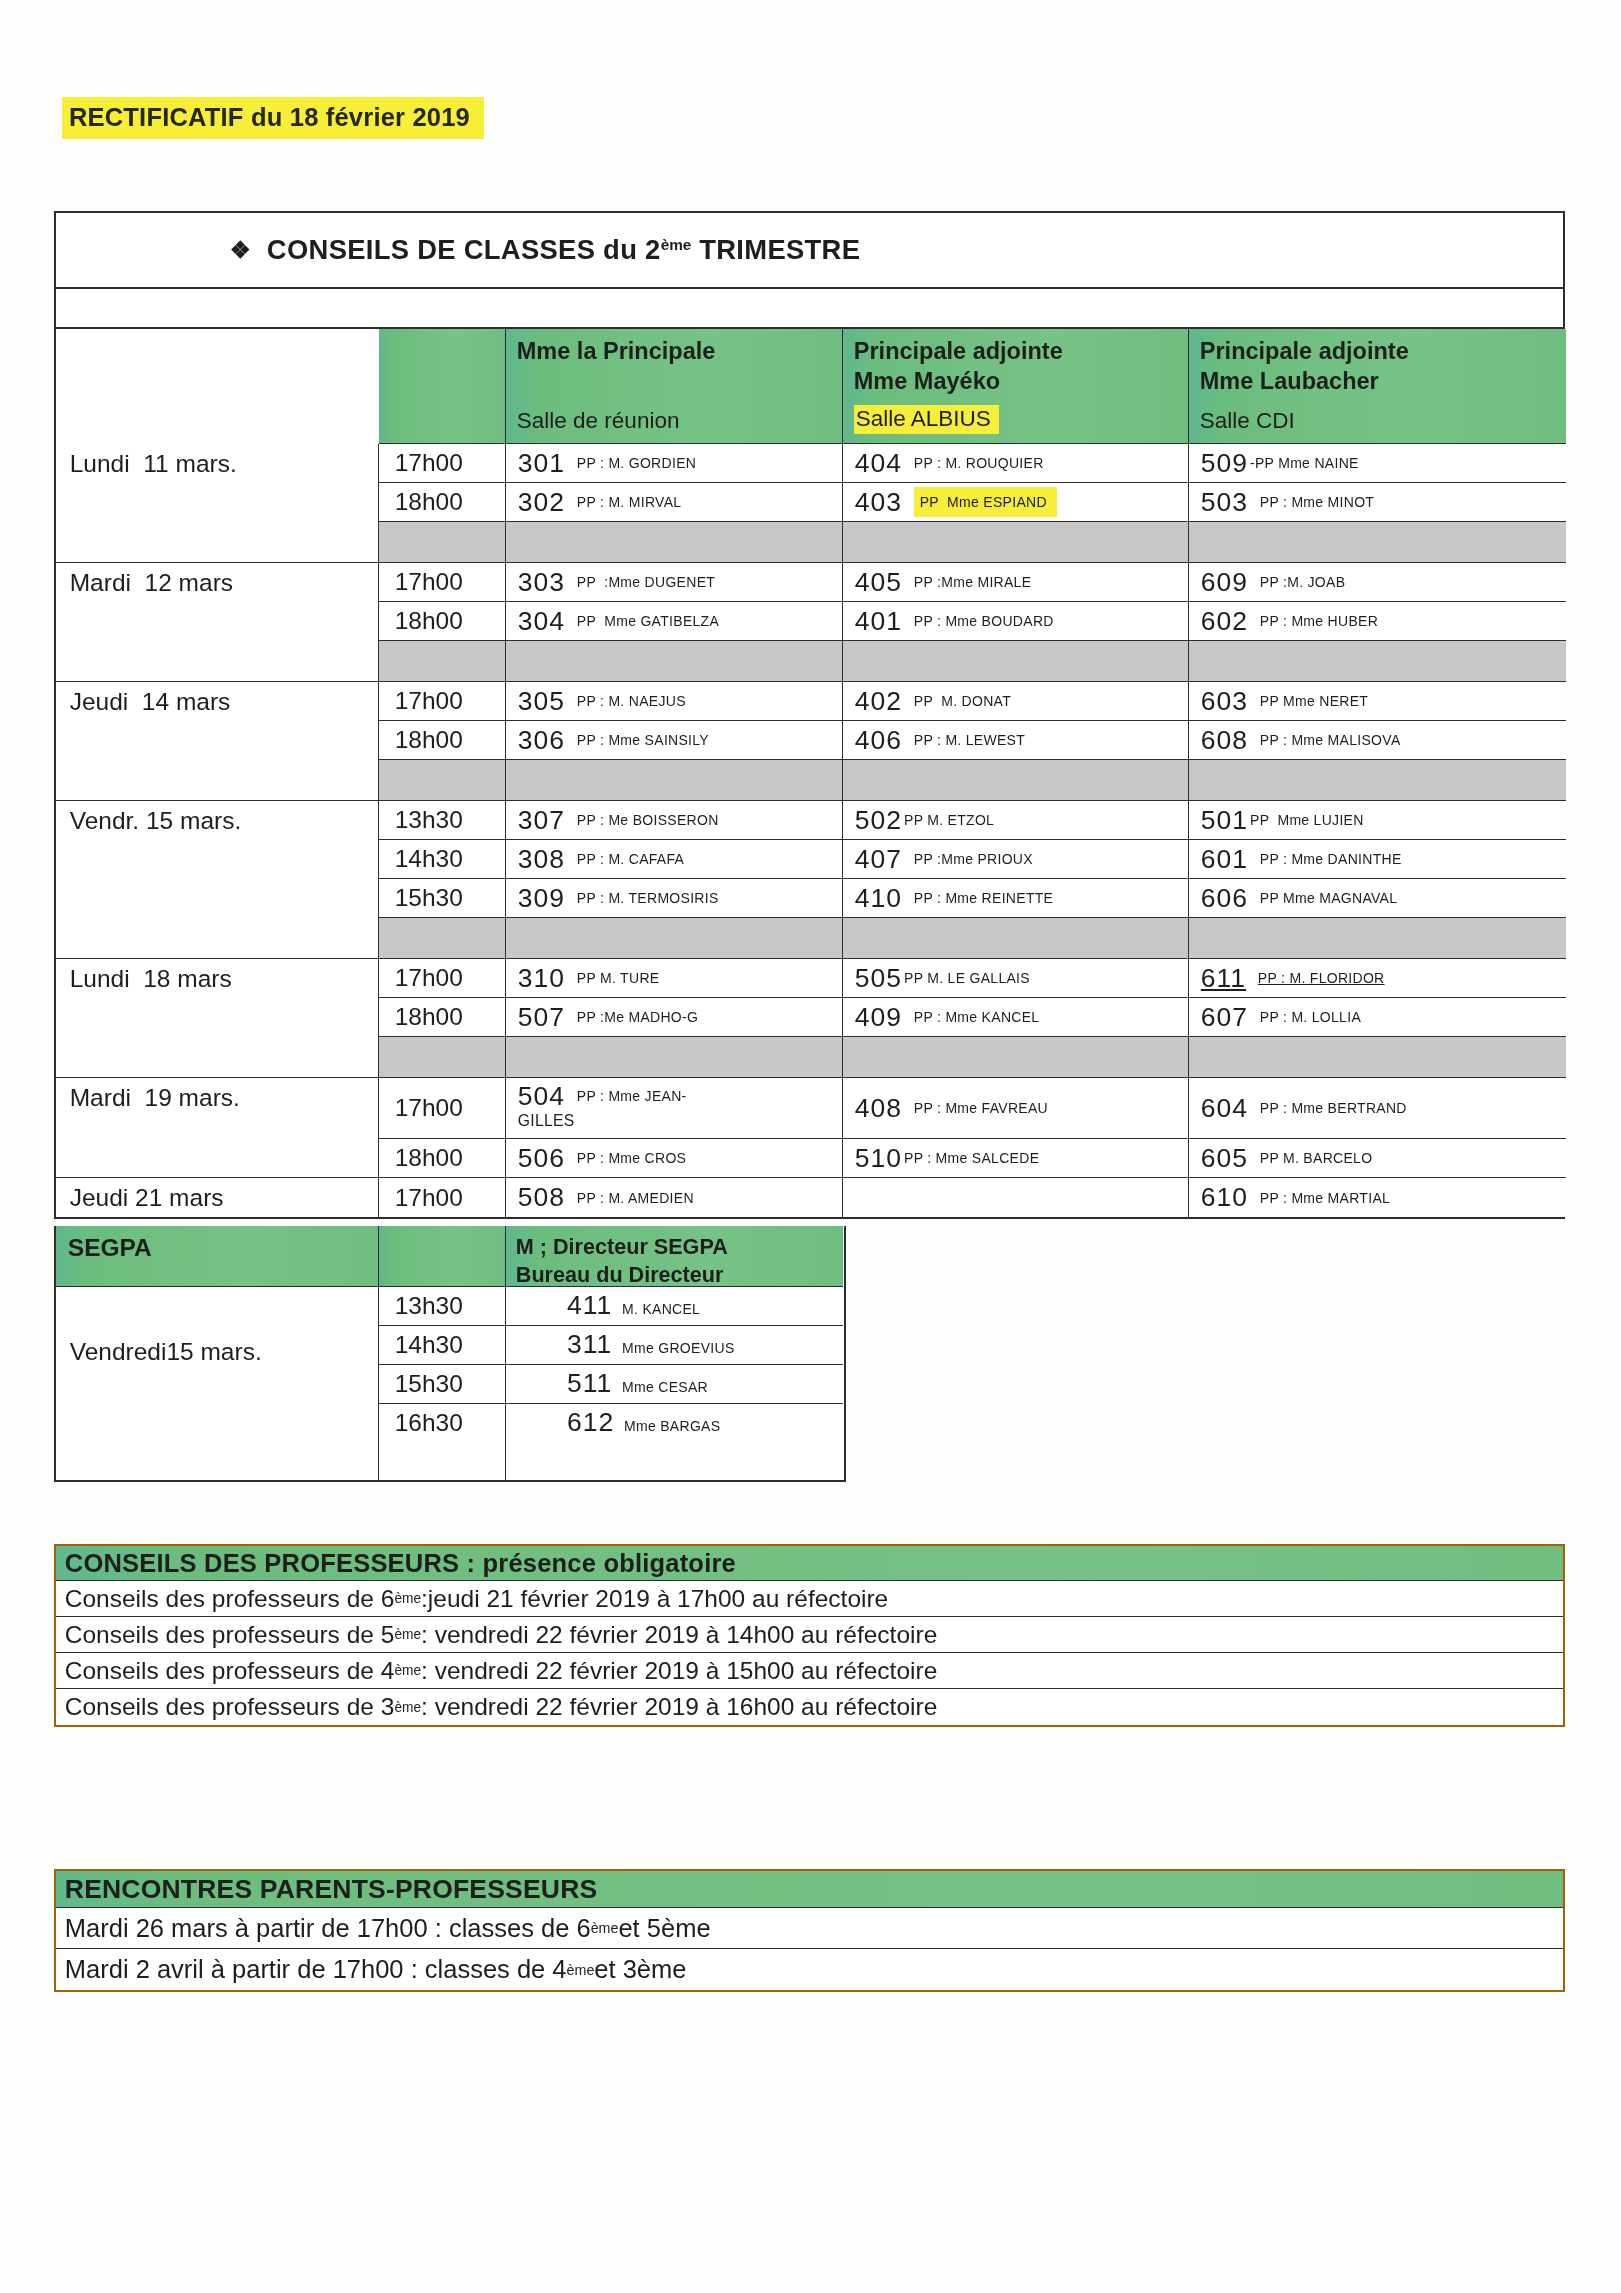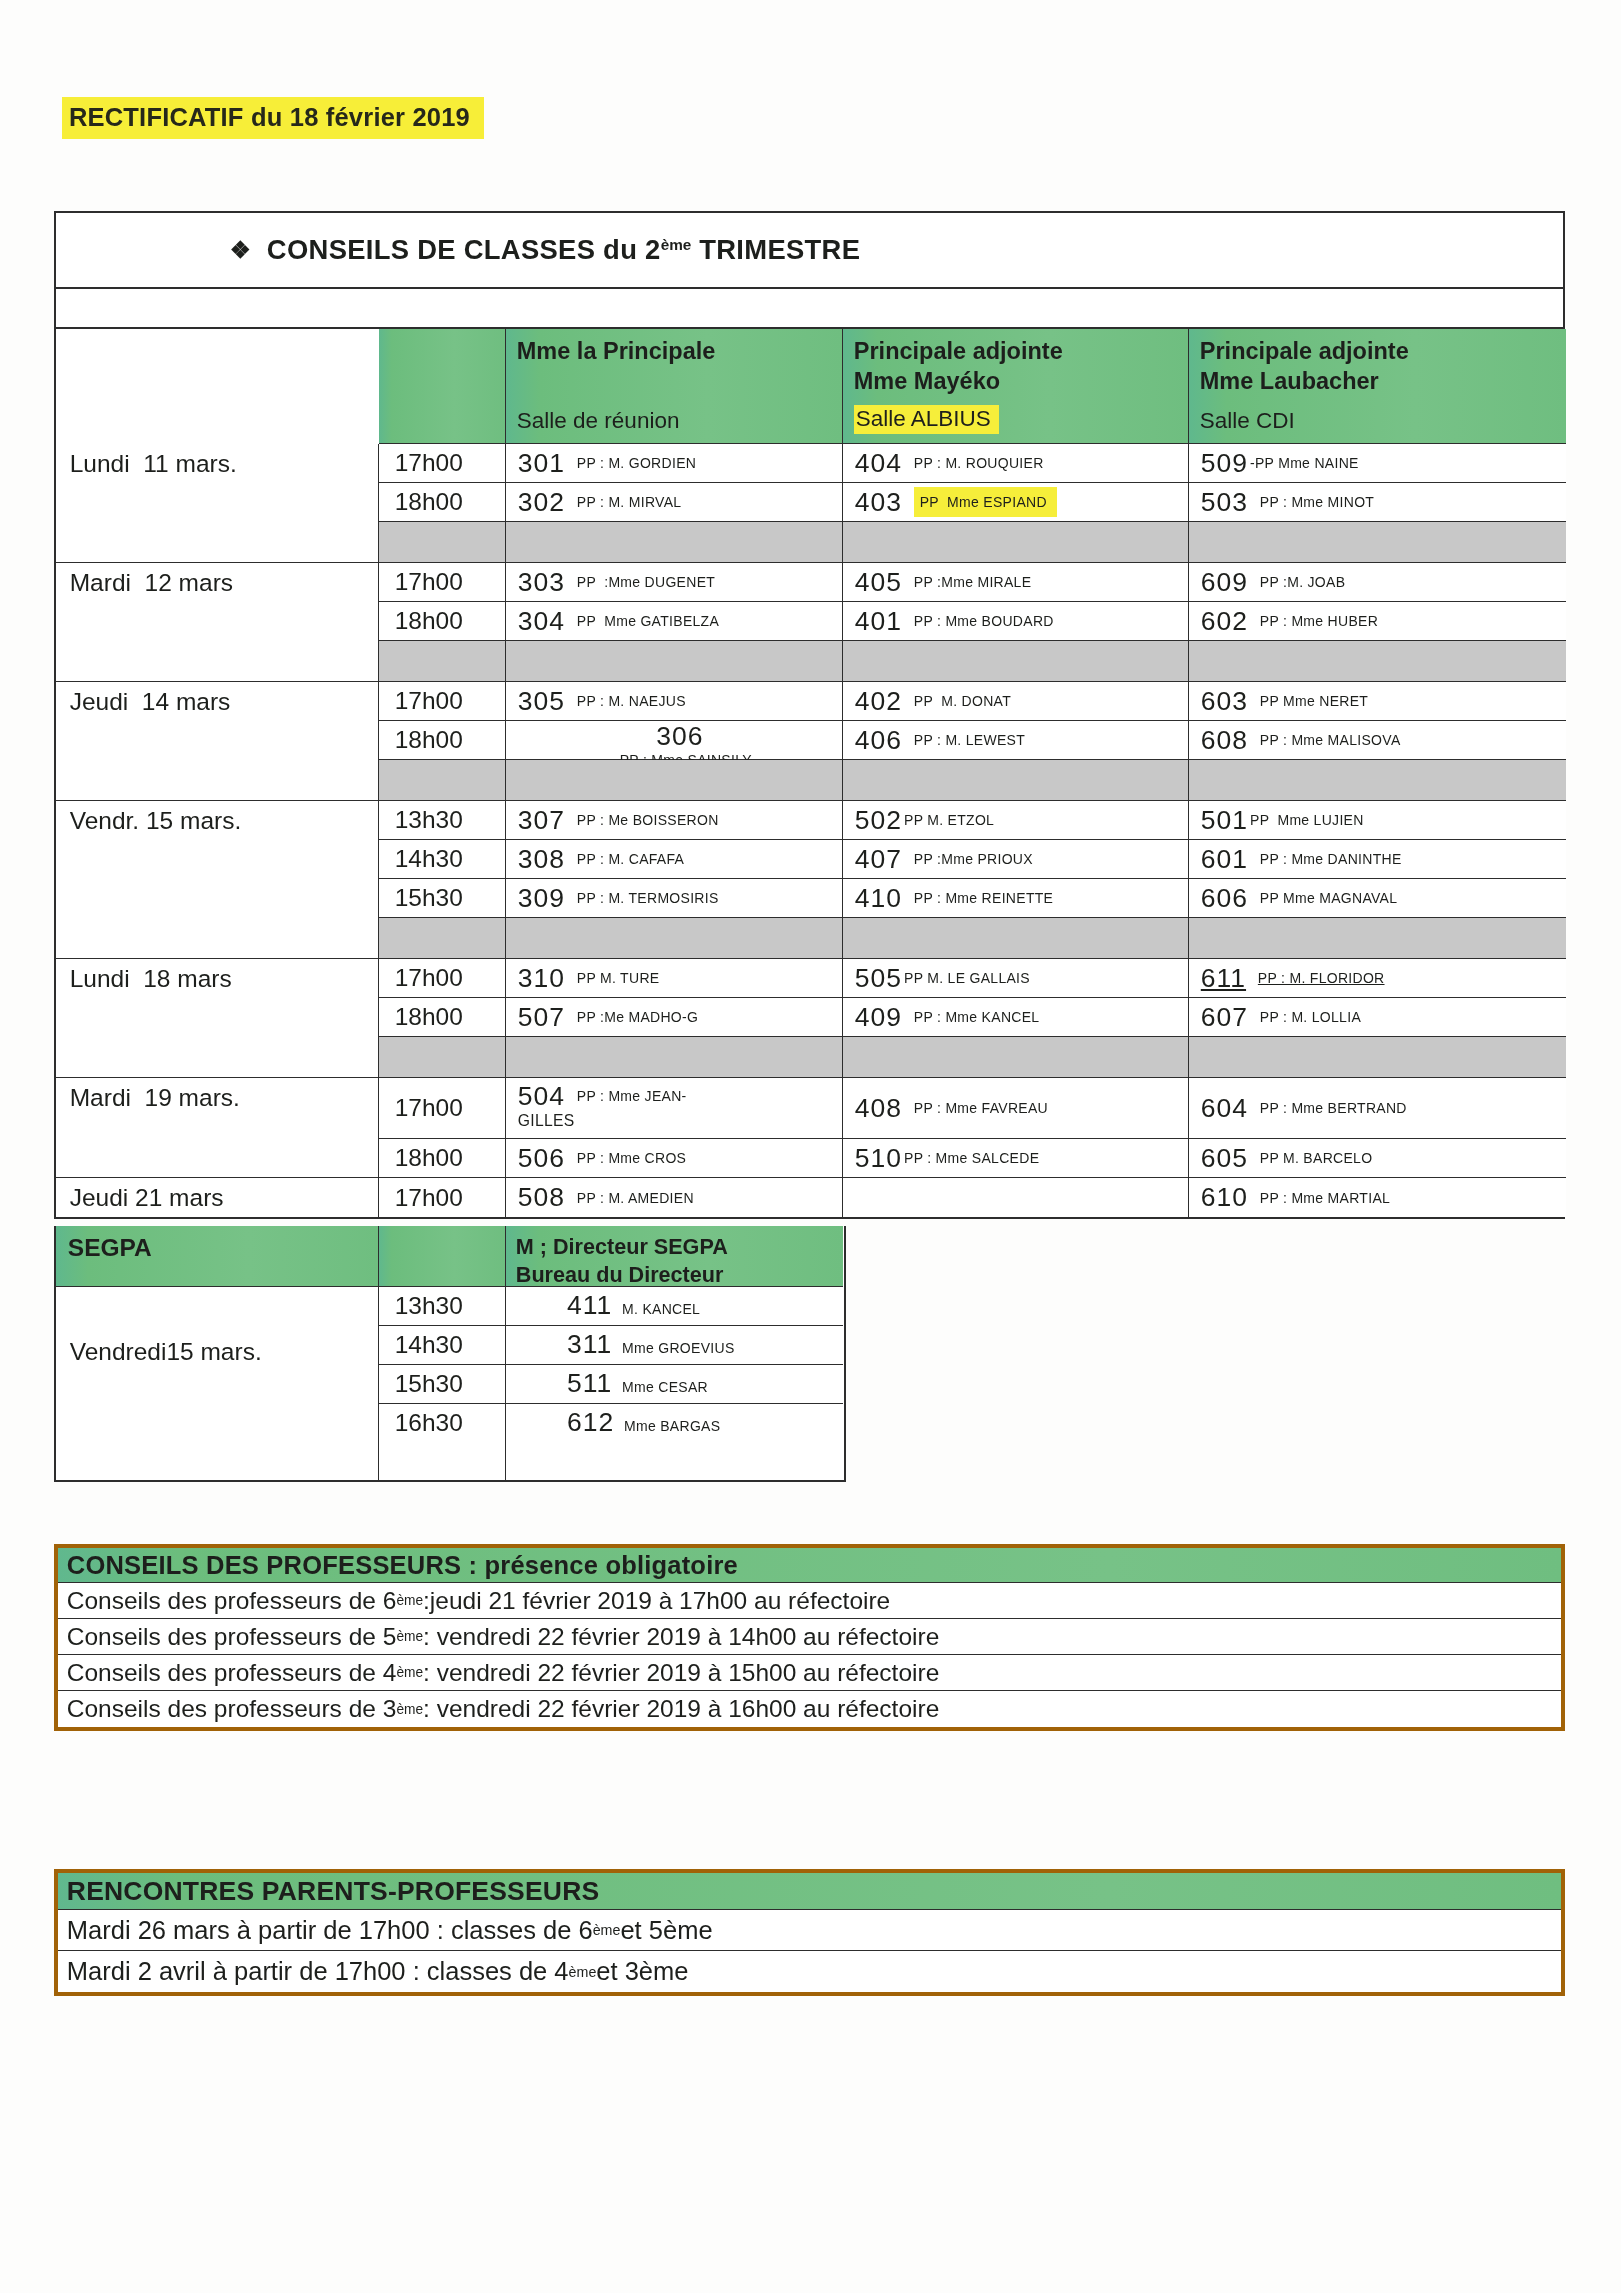--- a/index.html
+++ b/index.html
@@ -49,21 +49,21 @@
   .segpa-grid{display:grid;grid-template-columns:323px 127px 337px;}
   .seg-label{font-weight:bold;font-size:24.5px;padding:7.8px 0 0 11.8px;}
   .seg-dir{padding:6.9px 0 0 9.8px;}
   .seg-dir .hline{font-size:21.6px;}
   .segpa-date{font-size:24.5px;padding:51px 0 0 13.7px;white-space:pre;}
   .seg-time{font-size:24.5px;padding:4.9px 0 0 15.7px;}
   .seg-class{padding:2.9px 0 0 61px;display:block;}
   .seg-class .pp{margin-left:9.8px;}
 
   
-  .section{position:absolute;left:54px;width:1511px;border:4px solid #a16207;background:#fff;}
+  .section{position:absolute;left:54px;width:1511px;border:2px solid #a16207;background:#fff;}
   .section-header{background:linear-gradient(90deg,#60b88e 0%,#6cbd7d 8%,#77c287 70%,#6fbe80 100%);
     border-bottom:1.5px solid #2d2d2d;display:flex;align-items:center;
     font-weight:bold;padding-left:8.8px;letter-spacing:0.2px;}
   .section-row{display:flex;align-items:center;padding-left:8.8px;border-bottom:1.5px solid #2d2d2d;}
   .section-row:last-child{border-bottom:none;}
   .conseils .section-header{height:35px;font-size:25.5px;}
   .conseils .section-row{height:36px;font-size:24.5px;}
   .rencontres .section-header{height:37px;font-size:26.5px;}
   .rencontres .section-row{height:41px;font-size:25.5px;}
   .sup{font-size:.56em;vertical-align:8.8px;letter-spacing:0;}
@@ -171,21 +171,21 @@
         </div>
         <div class="cell class-cell" style="grid-area: 8 / 4;">
           <span class="num">402</span>
           <span class="pp">PP  M. DONAT</span>
         </div>
         <div class="cell class-cell no-r" style="grid-area: 8 / 5;">
           <span class="num">603</span>
           <span class="pp">PP Mme NERET</span>
         </div>
         <div class="cell time-cell" style="grid-area: 9 / 2;">18h00</div>
-        <div class="cell class-cell" style="grid-area: 9 / 3; flex-direction: column;">
+        <div class="cell class-cell" style="grid-area: 9 / 3;">
           <span class="num">306</span>
           <span class="pp">PP : Mme SAINSILY</span>
         </div>
         <div class="cell class-cell" style="grid-area: 9 / 4;">
           <span class="num">406</span>
           <span class="pp">PP : M. LEWEST</span>
         </div>
         <div class="cell class-cell no-r" style="grid-area: 9 / 5;">
           <span class="num">608</span>
           <span class="pp">PP : Mme MALISOVA</span>

